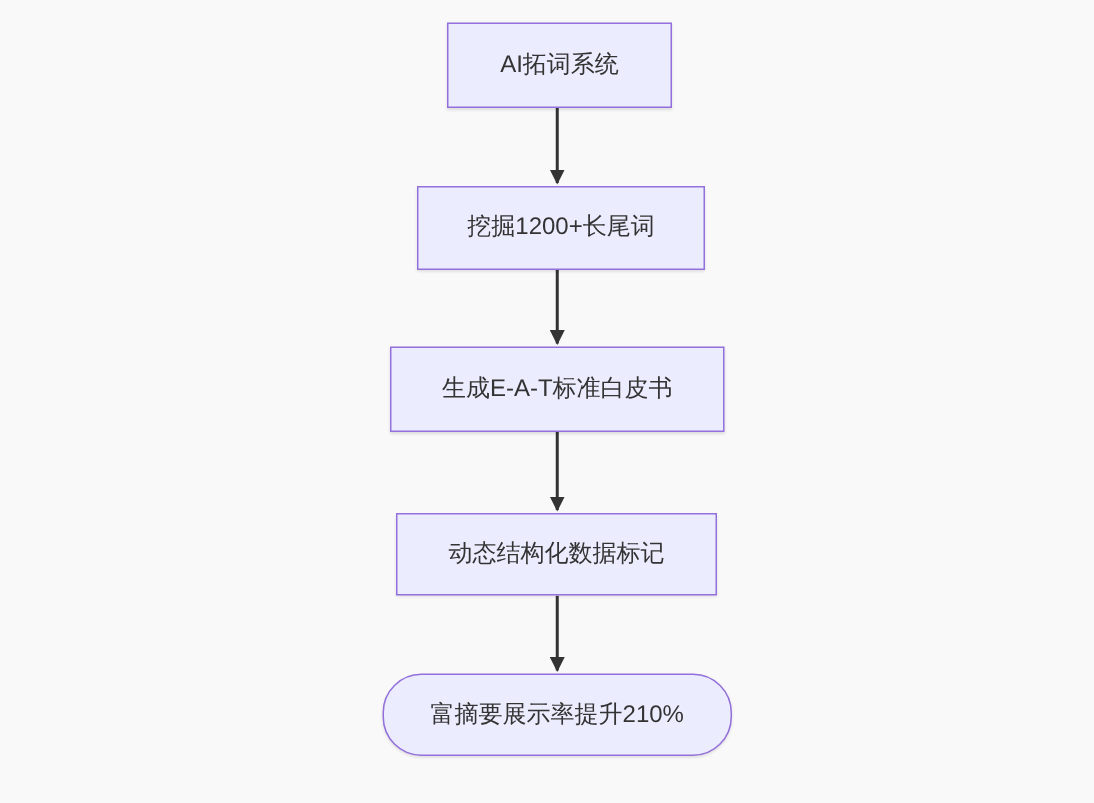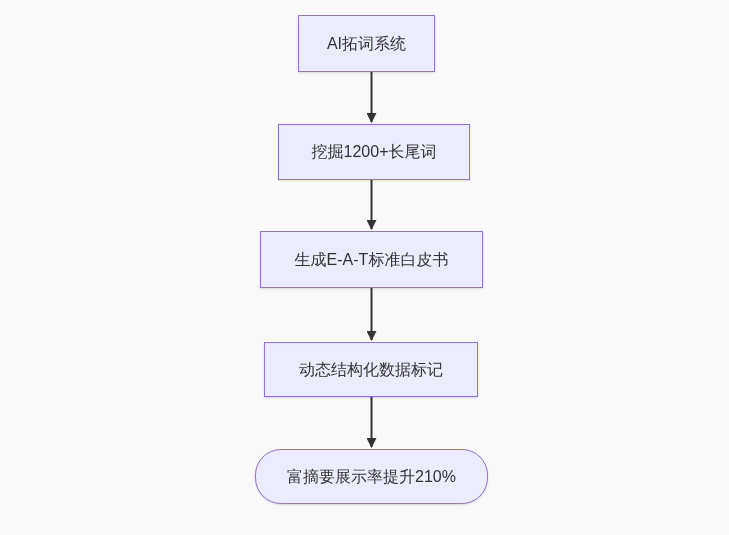--- a/index.html
+++ b/index.html
@@ -51,21 +51,21 @@
       <marker id="arrowhead" viewBox="0 0 10 10" refX="9" refY="5" markerWidth="10" markerHeight="10" markerUnits="userSpaceOnUse" orient="auto">
         <path d="M0,0 L10,5 L0,10 z" fill="#333333"></path>
       </marker>
     </defs>
     <line x1="371.5" y1="72" x2="371.5" y2="122" stroke="#333333" stroke-width="2" marker-end="url(#arrowhead)"></line>
     <line x1="371.5" y1="180" x2="371.5" y2="229" stroke="#333333" stroke-width="2" marker-end="url(#arrowhead)"></line>
     <line x1="371.5" y1="288" x2="371.5" y2="340" stroke="#333333" stroke-width="2" marker-end="url(#arrowhead)"></line>
     <line x1="371.5" y1="397" x2="371.5" y2="447" stroke="#333333" stroke-width="2" marker-end="url(#arrowhead)"></line>
   </svg>
 
-  <div class="node" style="left:298px; top:15px; width:137px; height:57px;">
+  <div class="node" style="left:298px; top:15px; width:150px; height:57px;">
     <span class="node-label">AI拓词系统</span>
   </div>
 
   <div class="node" style="left:278px; top:124px; width:192px; height:56px;">
     <span class="node-label">挖掘1200+长尾词</span>
   </div>
 
   <div class="node" style="left:264px; top:342px; width:214px; height:55px;">
     <span class="node-label">动态结构化数据标记</span>
   </div>

